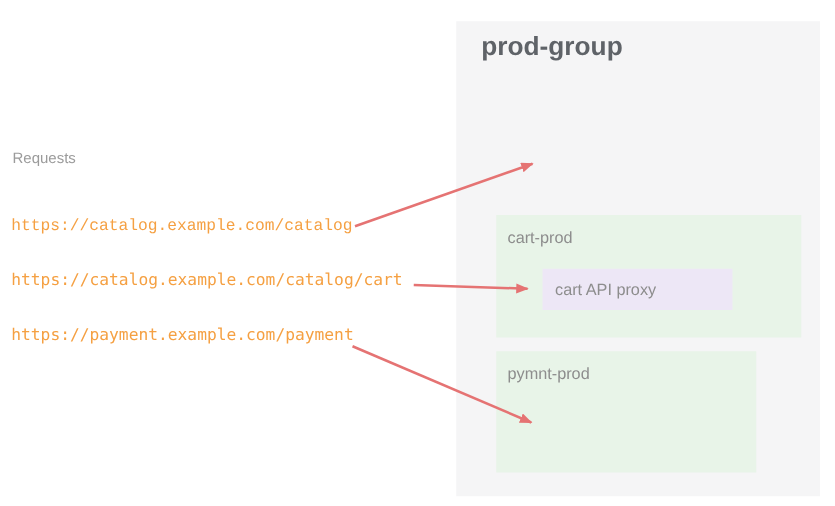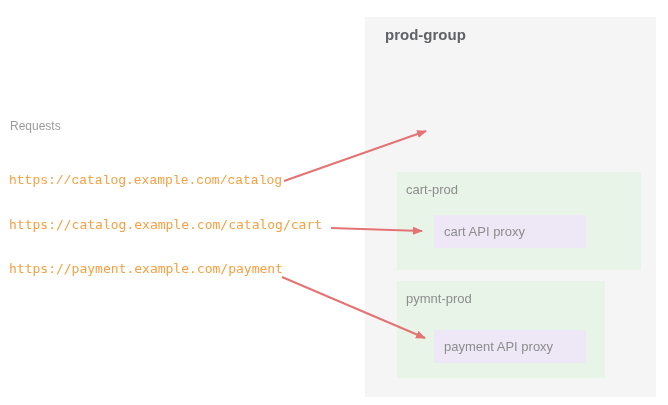--- a/index.html
+++ b/index.html
@@ -39,21 +39,21 @@
     left: 365px;
     top: 17px;
     width: 291px;
     height: 380px;
     background: var(--c-panel_bg, #f5f5f5);
   }
   .panel-title {
     position: absolute;
     left: 20px;
     top: 9px;
-    font-size: 15px;
+    font-size: 21px;
     font-weight: bold;
     color: var(--c-group_title_text, #5f6368);
   }
   .env {
     position: absolute;
     left: 32px;
     width: 208px;
     background: var(--c-env_bg, #e8f4e8);
   }
   .env-1 { top: 43px;  height: 102px; }
@@ -110,21 +110,20 @@
     <div class="panel-title">prod-group</div>
 
 
     <div class="env env-2">
       <div class="env-label">cart-prod</div>
       <div class="proxy proxy-2">cart API proxy</div>
     </div>
 
     <div class="env env-3">
       <div class="env-label">pymnt-prod</div>
-      <div class="proxy proxy-3">payment API proxy</div>
     </div>
   </div>
 
   <svg class="arrows" width="668" height="405" viewBox="0 0 668 405">
     <defs>
       <marker id="ah" markerUnits="userSpaceOnUse" markerWidth="11" markerHeight="9" refX="9" refY="4" orient="auto">
         <path d="M0,0 L10,4 L0,8 z" style="fill: var(--c-arrow, #e57373);"></path>
       </marker>
     </defs>
     <line x1="284" y1="181" x2="426" y2="131" marker-end="url(#ah)"></line>

